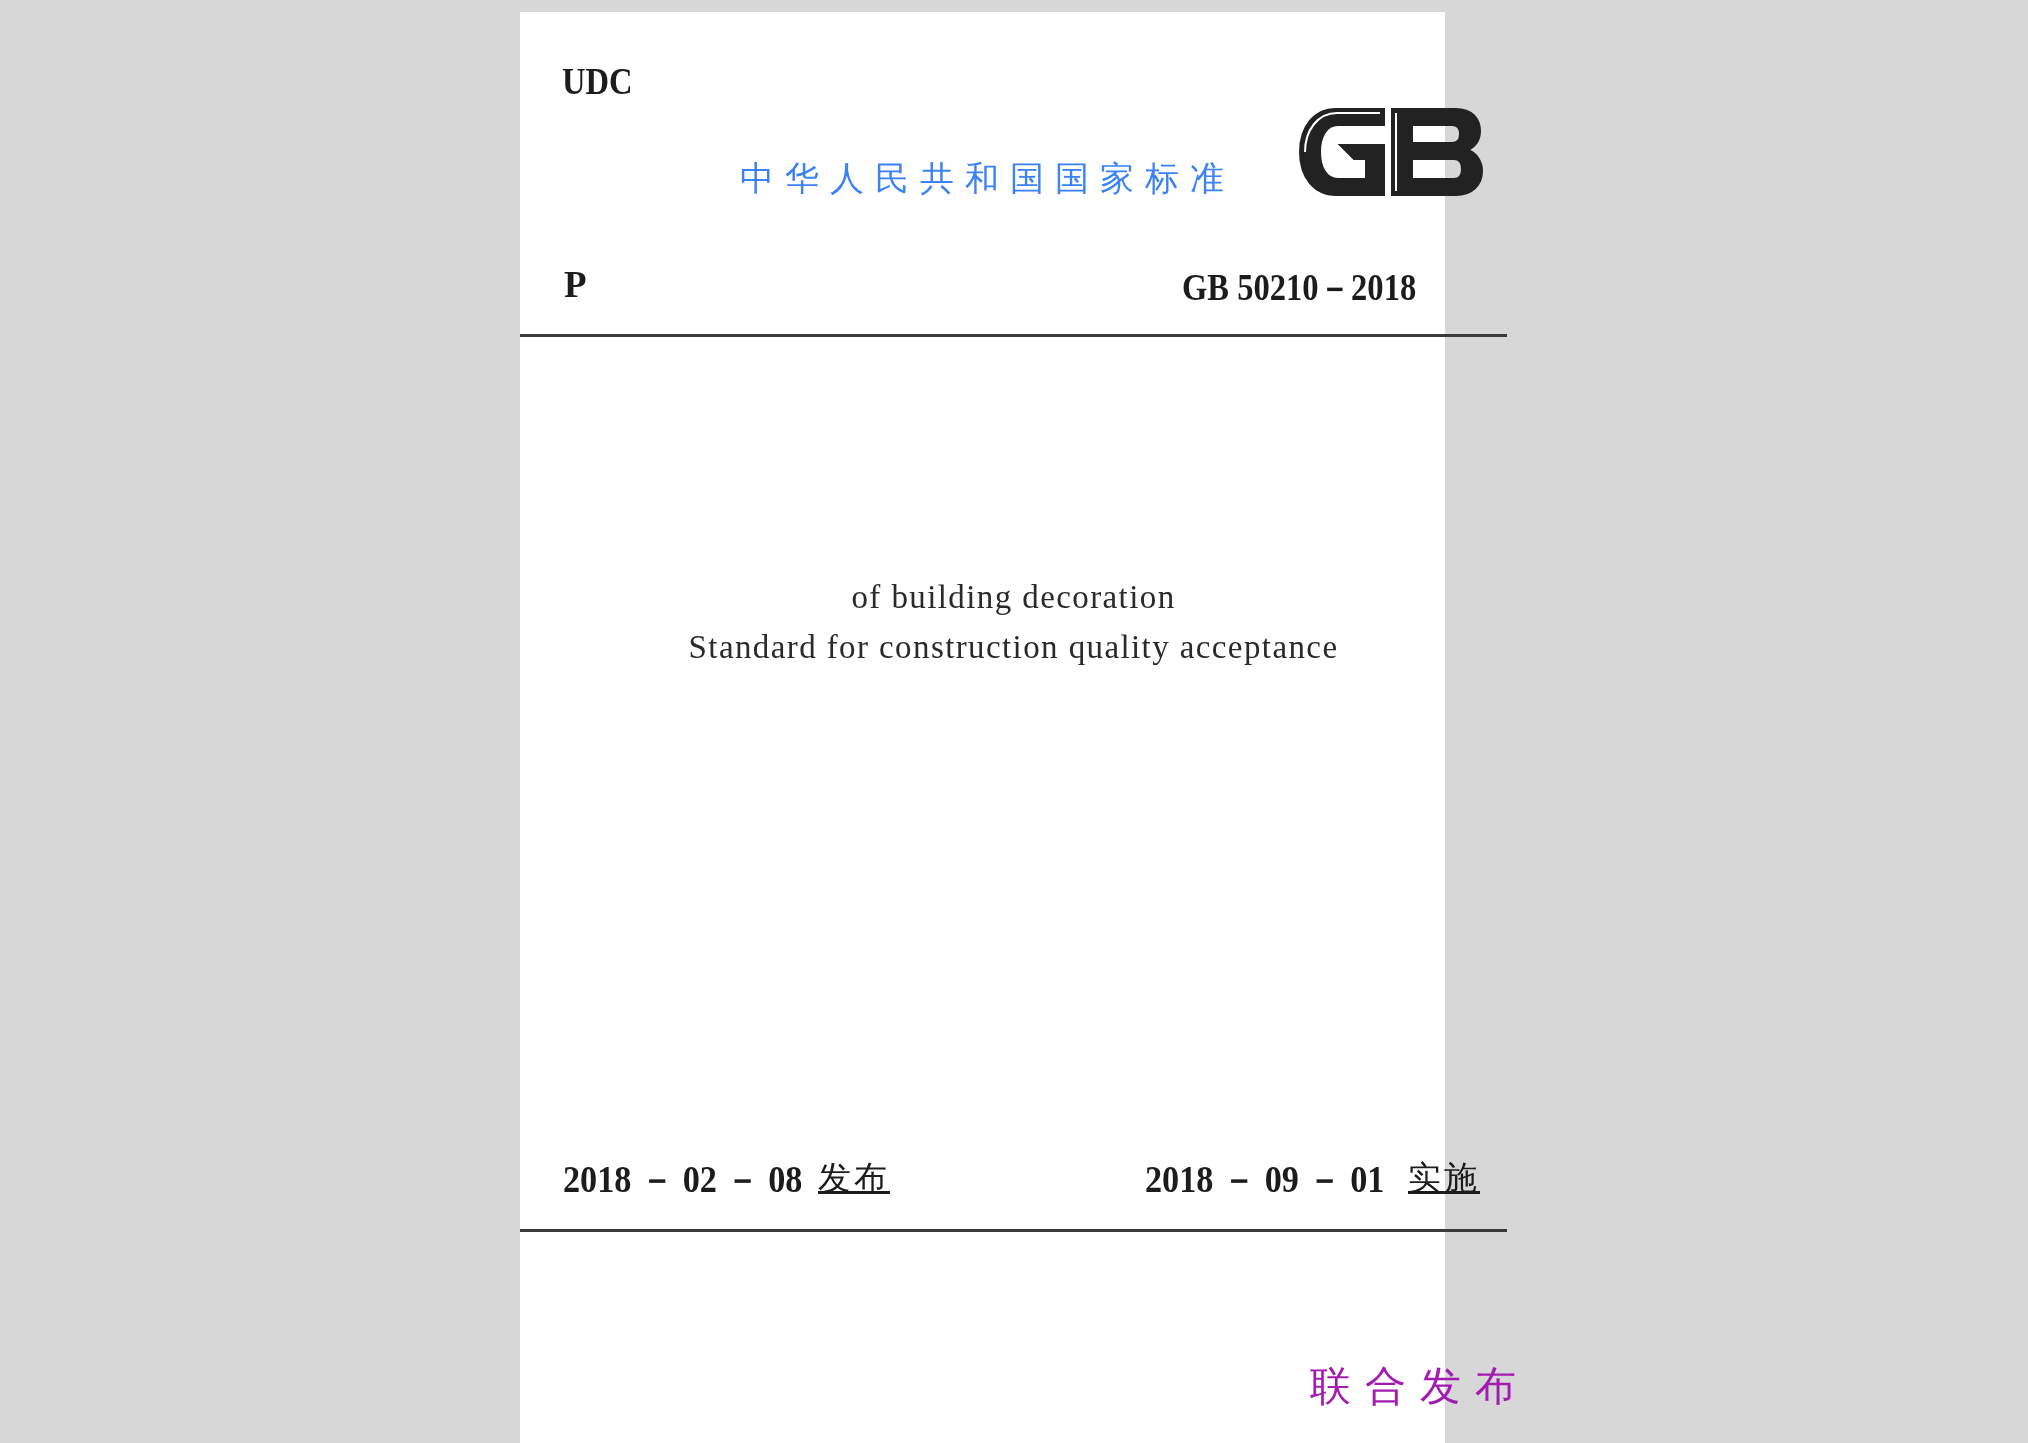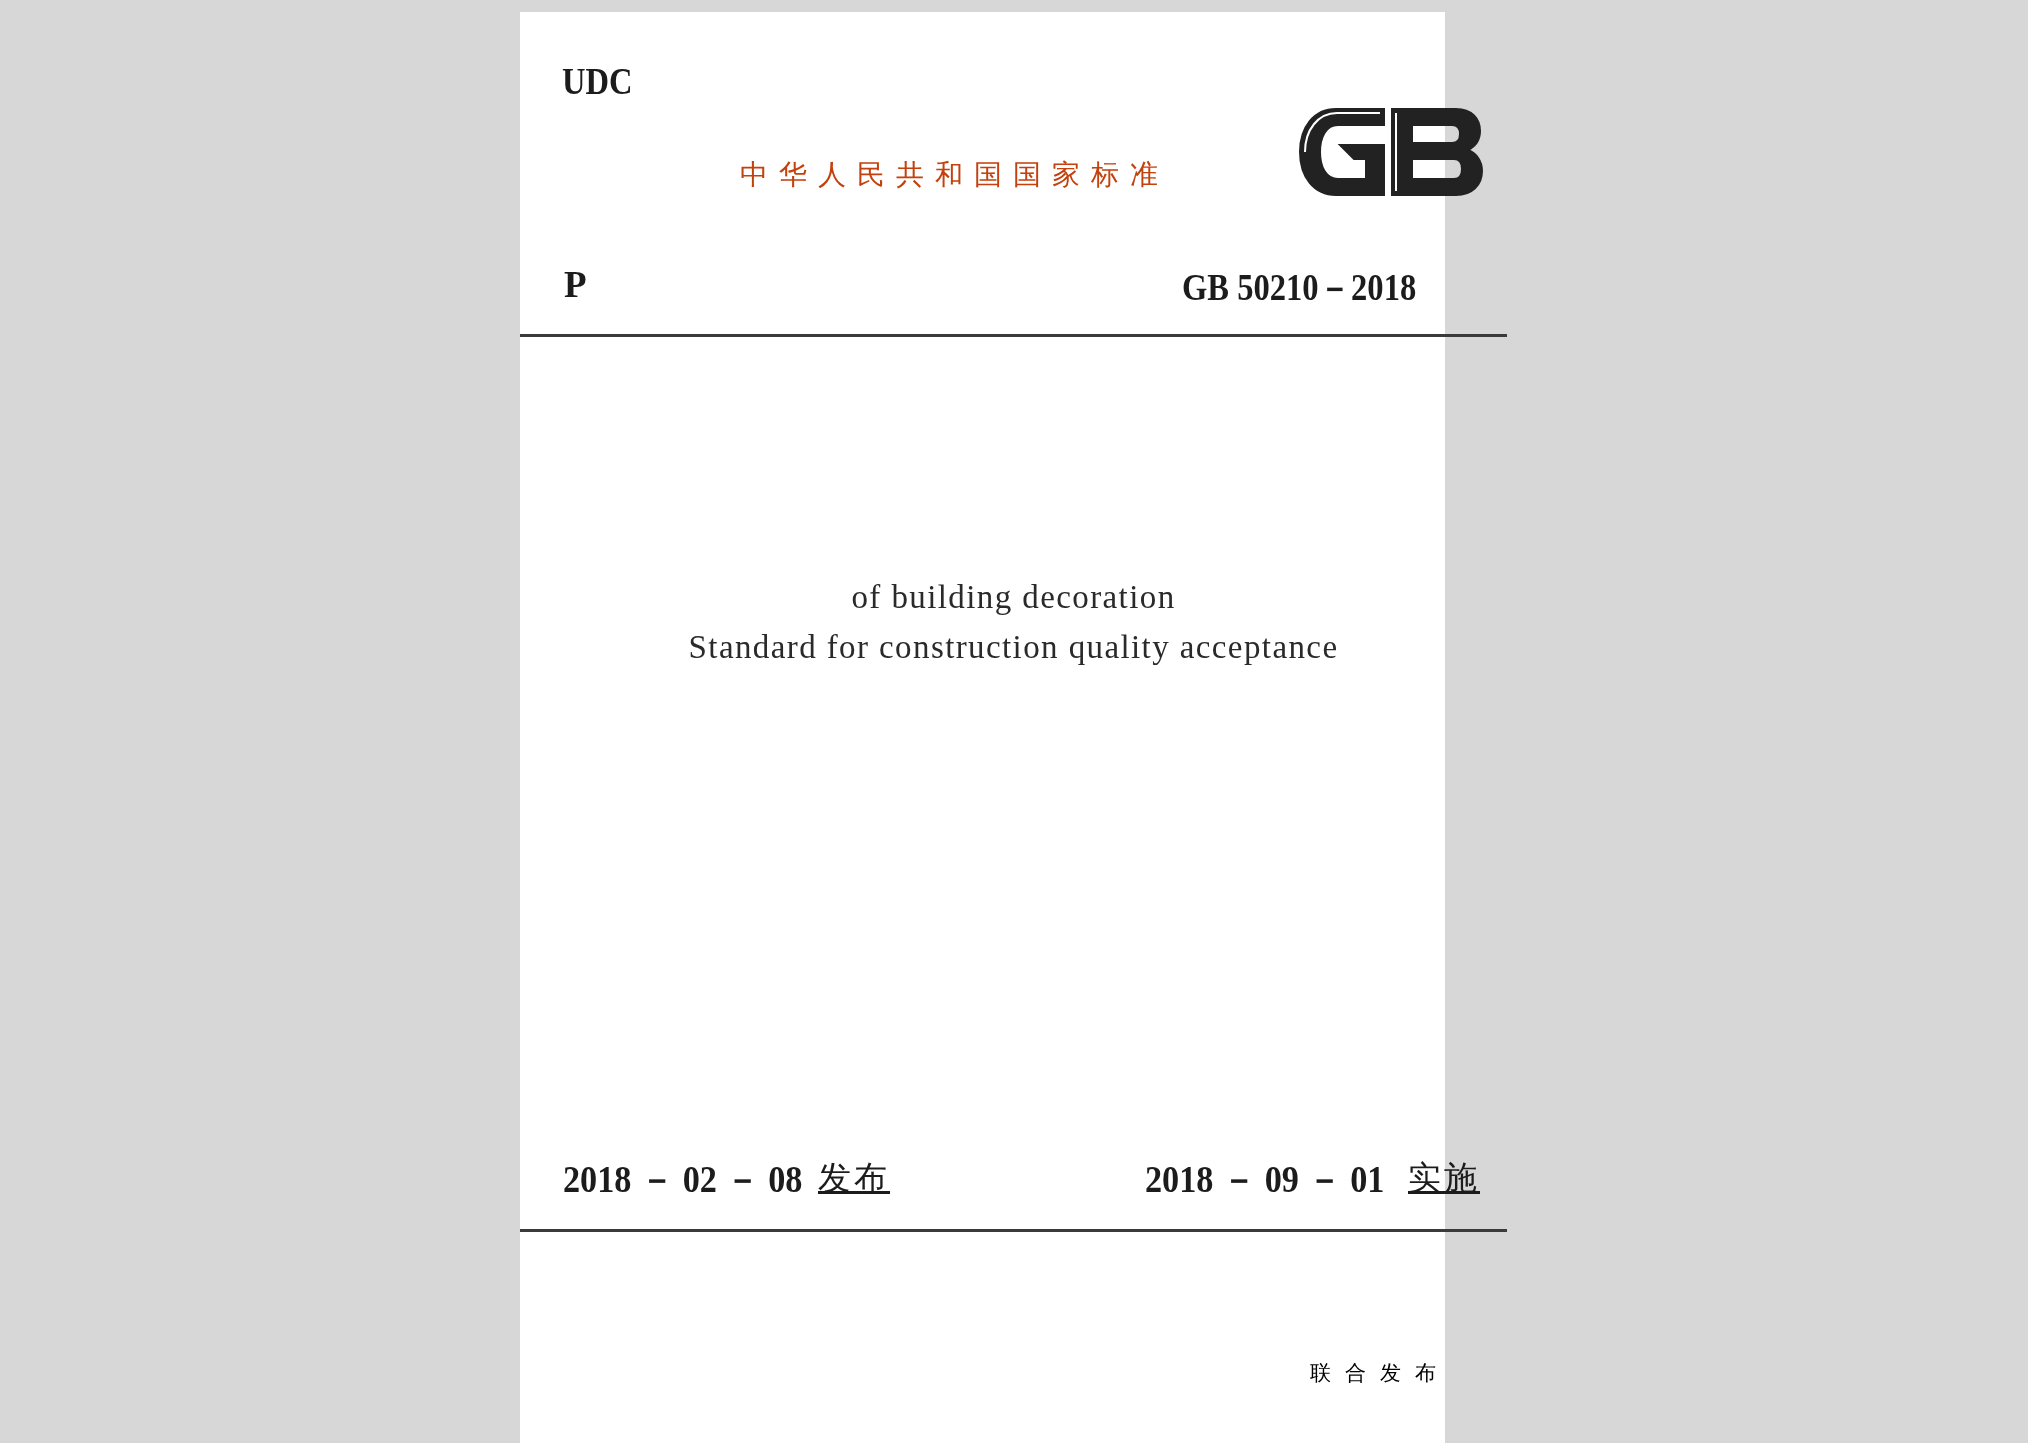--- a/index.html
+++ b/index.html
@@ -18,21 +18,21 @@
     }
     .abs { position: absolute; white-space: nowrap; }
     .udc {
       left: 42px; top: 48px;
       font-family: "Liberation Serif", serif; font-weight: bold;
       font-size: 37px; letter-spacing: 0px; transform: scaleX(0.88); transform-origin: left top;
     }
     .std-name {
       left: 220px; top: 144px;
       font-family: Liberation Serif, serif;
-      font-size: 28px; letter-spacing: 11px; color: #c2410c;
+      font-size: 34px; letter-spacing: 11px; color: #3b82f6;
     }
     .gb-logo { left: 776px; top: 93px; width: 188px; height: 94px; }
     .cat {
       left: 44px; top: 251px;
       font-family: "Liberation Serif", serif; font-weight: bold; font-size: 37px;
     }
     .std-no {
       right: 29px; top: 251px;
       font-family: "Liberation Serif", serif; font-weight: bold; font-size: 37px;
       transform: scaleX(0.88); transform-origin: right top;
@@ -66,21 +66,21 @@
     .date-label.issue { left: 298px; }
     .date-label.impl { left: 888px; }
     .issuer {
       left: 43px;
       font-family: "DejaVu Sans", sans-serif; font-size: 31px; color: #222;
     }
     .issuer.l1 { top: 1322px; letter-spacing: 23.8px; }
     .issuer.l2 { top: 1371px; letter-spacing: 6.7px; }
     .joint {
       left: 790px; top: 1347px;
-      font-family: Liberation Mono, monospace; font-size: 21px; letter-spacing: 14px; color: #000000;
+      font-family: Liberation Mono, monospace; font-size: 41px; letter-spacing: 14px; color: #a21caf;
     }
   </style>
 </head>
 <body>
 
 <div class="page">
 
   <div class="abs udc">UDC</div>
 
   <div class="abs std-name">中华人民共和国国家标准</div>

